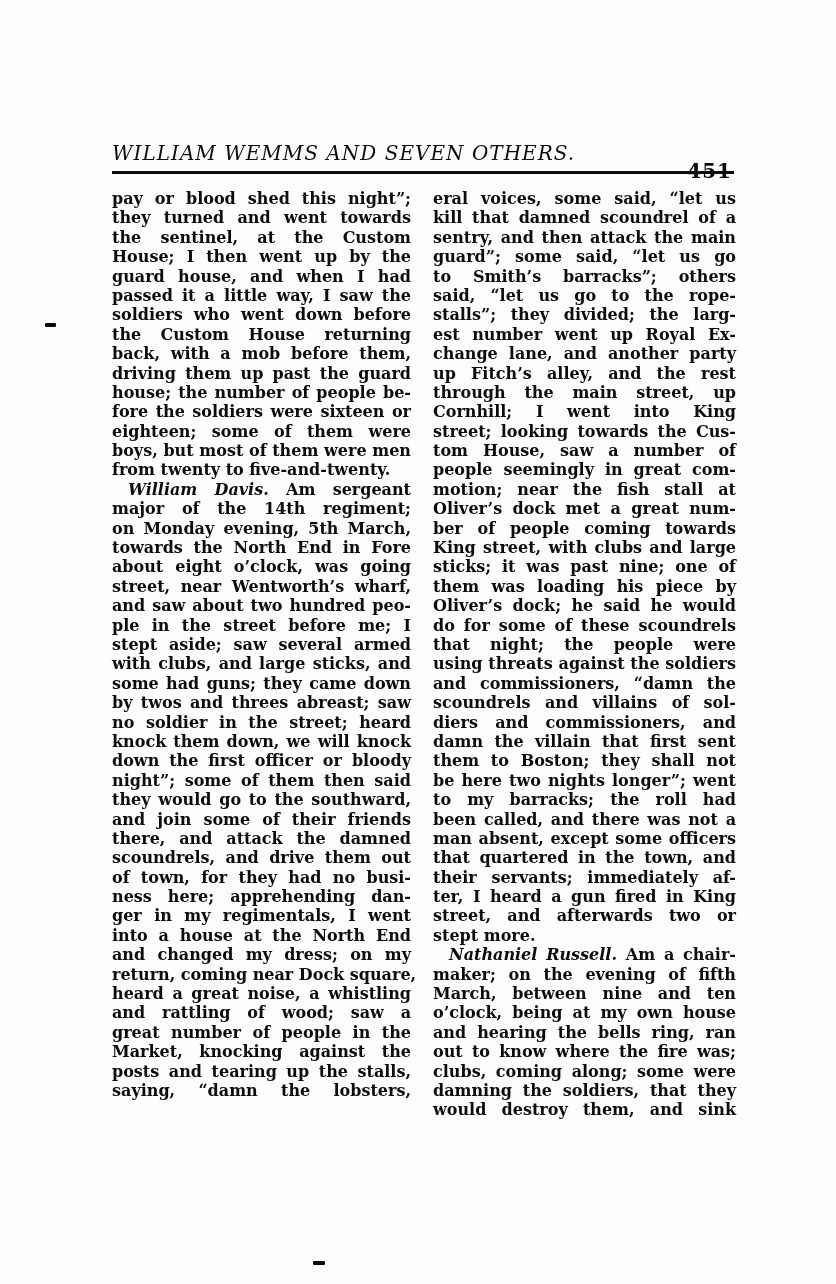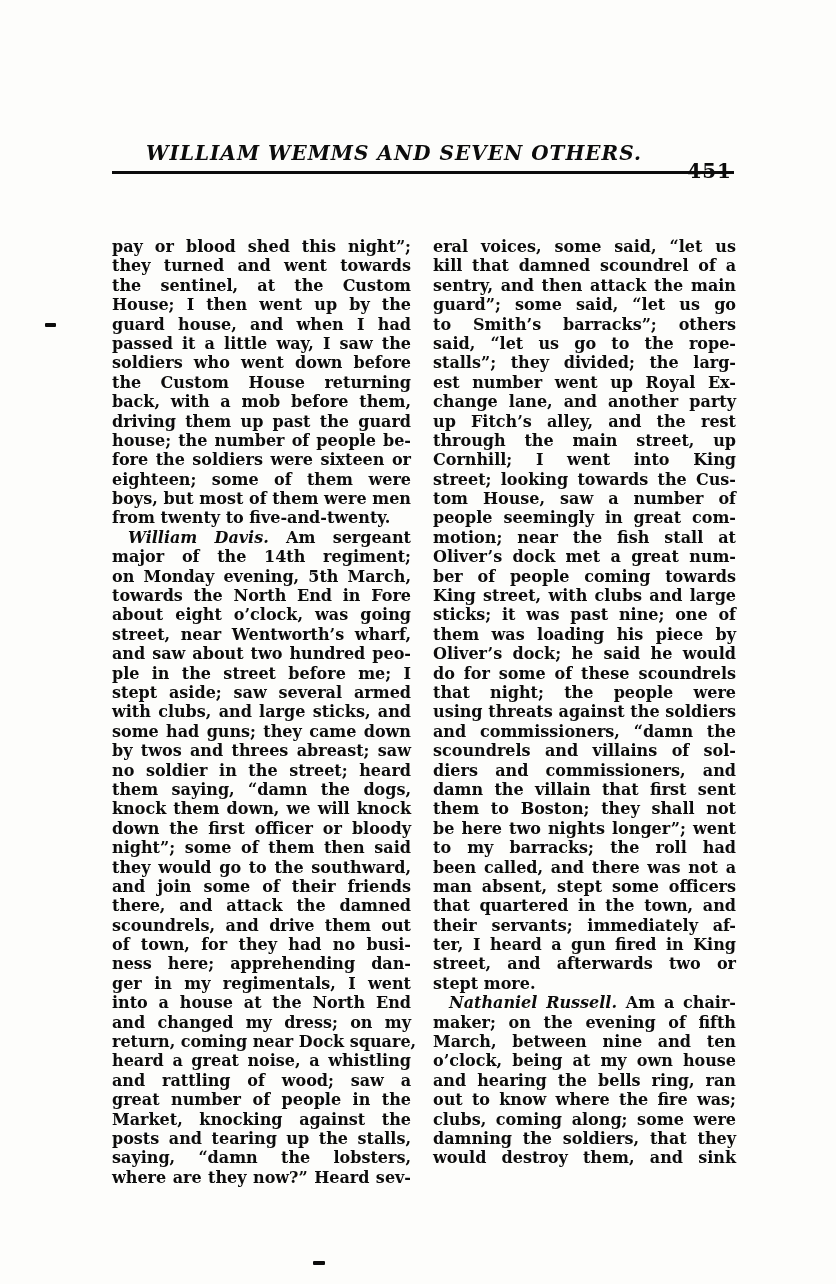--- a/index.html
+++ b/index.html
@@ -17,23 +17,23 @@
     position: absolute;
     top: 141px;
     left: 112px;
     width: 622px;
     height: 28px;
   }
   .running-title {
     position: absolute;
     left: 0;
     right: 58px;
-    text-align: center;
+    text-align: left;
     font-style: italic;
-    font-weight: bold;
+    font-weight: normal;
     font-size: 20px;
     letter-spacing: 1px;
     white-space: nowrap;
   }
   .page-number {
     position: absolute;
     right: 2px;
     top: 18px;
     font-weight: bold;
     font-size: 20px;
@@ -48,21 +48,21 @@
     background: var(--ink, #0c0c0c);
   }
   .columns {
     position: absolute;
     top: 189px;
     left: 112px;
     width: 624px;
     display: flex;
     justify-content: space-between;
   }
-  .col { width: 299px; margin-top: 48px; }
+  .col { width: 299px; }
   .col.right { width: 303px; }
   .line {
     font-size: 16px;
     font-weight: bold;
     line-height: 19.4px;
     height: 19.4px;
     text-align: justify;
     text-align-last: justify;
     white-space: nowrap;
     overflow: visible;
@@ -110,41 +110,39 @@
         <div class="line">towards the North End in Fore</div>
         <div class="line">about eight o’clock, was going</div>
         <div class="line">street, near Wentworth’s wharf,</div>
         <div class="line">and saw about two hundred peo-</div>
         <div class="line">ple in the street before me; I</div>
         <div class="line">stept aside; saw several armed</div>
         <div class="line">with clubs, and large sticks, and</div>
         <div class="line">some had guns; they came down</div>
         <div class="line">by twos and threes abreast; saw</div>
         <div class="line">no soldier in the street; heard</div>
-        <div class="line">them saying, “damn the dogs,</div>
         <div class="line">knock them down, we will knock</div>
         <div class="line">down the first officer or bloody</div>
         <div class="line">night”; some of them then said</div>
         <div class="line">they would go to the southward,</div>
         <div class="line">and join some of their friends</div>
         <div class="line">there, and attack the damned</div>
         <div class="line">scoundrels, and drive them out</div>
         <div class="line">of town, for they had no busi-</div>
         <div class="line">ness here; apprehending dan-</div>
         <div class="line">ger in my regimentals, I went</div>
         <div class="line">into a house at the North End</div>
         <div class="line">and changed my dress; on my</div>
         <div class="line">return, coming near Dock square,</div>
         <div class="line">heard a great noise, a whistling</div>
         <div class="line">and rattling of wood; saw a</div>
         <div class="line">great number of people in the</div>
         <div class="line">Market, knocking against the</div>
         <div class="line">posts and tearing up the stalls,</div>
         <div class="line">saying, “damn the lobsters,</div>
-        <div class="line">where are they now?” Heard sev-</div>
       </div>
     <div class="col right">
         <div class="line">eral voices, some said, “let us</div>
         <div class="line">kill that damned scoundrel of a</div>
         <div class="line">sentry, and then attack the main</div>
         <div class="line">guard”; some said, “let us go</div>
         <div class="line">to Smith’s barracks”; others</div>
         <div class="line">said, “let us go to the rope-</div>
         <div class="line">stalls”; they divided; the larg-</div>
         <div class="line">est number went up Royal Ex-</div>
@@ -166,21 +164,21 @@
         <div class="line">that night; the people were</div>
         <div class="line">using threats against the soldiers</div>
         <div class="line">and commissioners, “damn the</div>
         <div class="line">scoundrels and villains of sol-</div>
         <div class="line">diers and commissioners, and</div>
         <div class="line">damn the villain that first sent</div>
         <div class="line">them to Boston; they shall not</div>
         <div class="line">be here two nights longer”; went</div>
         <div class="line">to my barracks; the roll had</div>
         <div class="line">been called, and there was not a</div>
-        <div class="line">man absent, stept some officers</div>
+        <div class="line">man absent, except some officers</div>
         <div class="line">that quartered in the town, and</div>
         <div class="line">their servants; immediately af-</div>
         <div class="line">ter, I heard a gun fired in King</div>
         <div class="line">street, and afterwards two or</div>
         <div class="line end">stept more.</div>
         <div class="line indent"><span class="it">Nathaniel Russell.</span><span> Am a chair-</span></div>
         <div class="line">maker; on the evening of fifth</div>
         <div class="line">March, between nine and ten</div>
         <div class="line">o’clock, being at my own house</div>
         <div class="line">and hearing the bells ring, ran</div>

